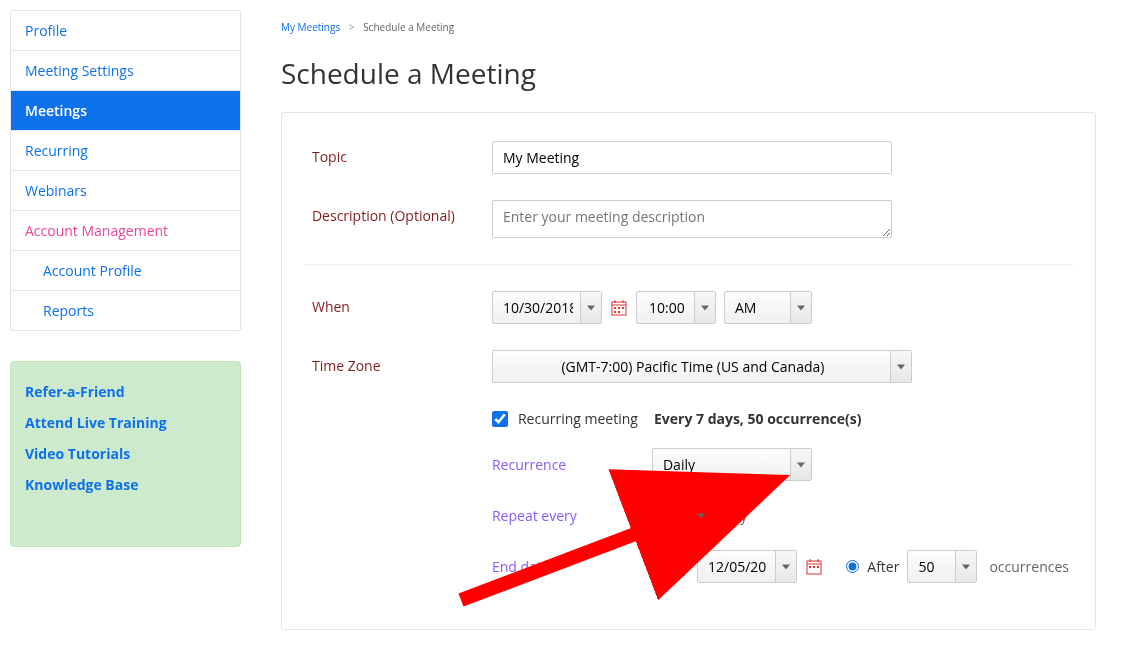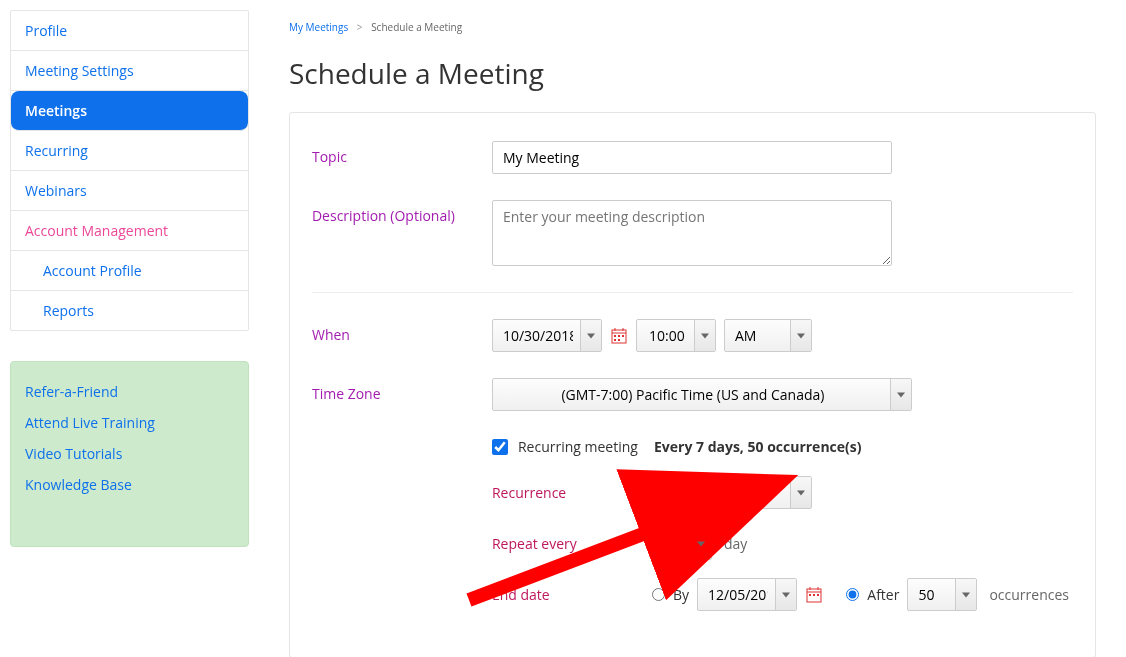--- a/index.html
+++ b/index.html
@@ -23,39 +23,38 @@
   padding: 10px 14px;
   border-bottom: 1px solid #e5e5e5;
   color: #0e71eb;
   cursor: pointer;
 }
 .nav-item:last-child { border-bottom: none; }
 .nav-item.active {
   background: #0e71eb;
   color: #fff;
   font-weight: 600;
-  border-radius: 8px;
 }
 .nav-item.section {
   color: #ec4899;
   cursor: default;
 }
 .nav-item.sub {
   padding-left: 32px;
 }
 .help-box {
   background: #cdeacc;
   border: 1px solid #bfe3bd;
   border-radius: 4px;
   padding: 20px 14px 40px 14px;
 }
 .help-link {
   display: block;
   color: #0e71eb;
-  font-weight: 400;
+  font-weight: 700;
   margin-bottom: 12px;
   cursor: pointer;
 }
 
 .main {
   flex: 1;
   padding: 20px 30px;
   position: relative;
 }
 .breadcrumb {
@@ -75,35 +74,36 @@
   border-radius: 3px;
   padding: 28px 22px;
 }
 .form-row {
   display: flex;
   align-items: flex-start;
   margin-bottom: 26px;
 }
 .form-label {
   width: 180px;
-  color: #a21caf;
+  color: #7f1d1d;
   padding-top: 6px;
   font-size: 14px;
+  margin-left: 8px;
 }
 .form-ctl { flex: 1; display: flex; align-items: center; flex-wrap: wrap; gap: 8px; }
 .txt, .sel, .txtarea {
   border: 1px solid #ccc;
   border-radius: 2px;
   padding: 6px 10px;
   font-size: 14px;
   font-family: inherit;
   background: #fff;
 }
 .txt.wide { width: 400px; }
-.txtarea { width: 400px; height: 66px; resize: both; }
+.txtarea { width: 400px; height: 38px; resize: both; }
 .sel {
   appearance: none;
   padding-right: 28px;
   background: linear-gradient(#fdfdfd,#f0f0f0);
   position: relative;
 }
 .sel-wrap {
   position: relative; display: inline-block;
 }
 .sel-wrap::after {
@@ -131,21 +131,21 @@
   display: inline-flex;
   width: 18px; height: 18px;
   align-items: center; justify-content: center;
 }
 .unit { color: #666; margin: 0 4px; }
 .hr { border: none; border-top: 1px solid #eee; margin: 8px 0 26px 0; }
 .recurring-line { display: flex; align-items: center; gap: 10px; margin-bottom: 20px; }
 .recurring-line input[type=checkbox] { width: 16px; height: 16px; accent-color: #0e71eb; }
 .recurring-summary { font-weight: 700; margin-left: 6px; }
 .sub-row { display: flex; align-items: center; margin-bottom: 18px; }
-.sub-label { width: 160px; color: #be185d; }
+.sub-label { width: 160px; color: #8b5cf6; }
 .sub-ctl { display: flex; align-items: center; gap: 8px; }
 .sel.sm { width: 60px; }
 .sel.med { width: 160px; }
 .sel.lg { width: 420px; text-align: center; }
 .sel.time { width: 80px; text-align: center; }
 .sel.ampm { width: 88px; }
 .radio { accent-color: #0e71eb; }
 
 
 .arrow-svg {

